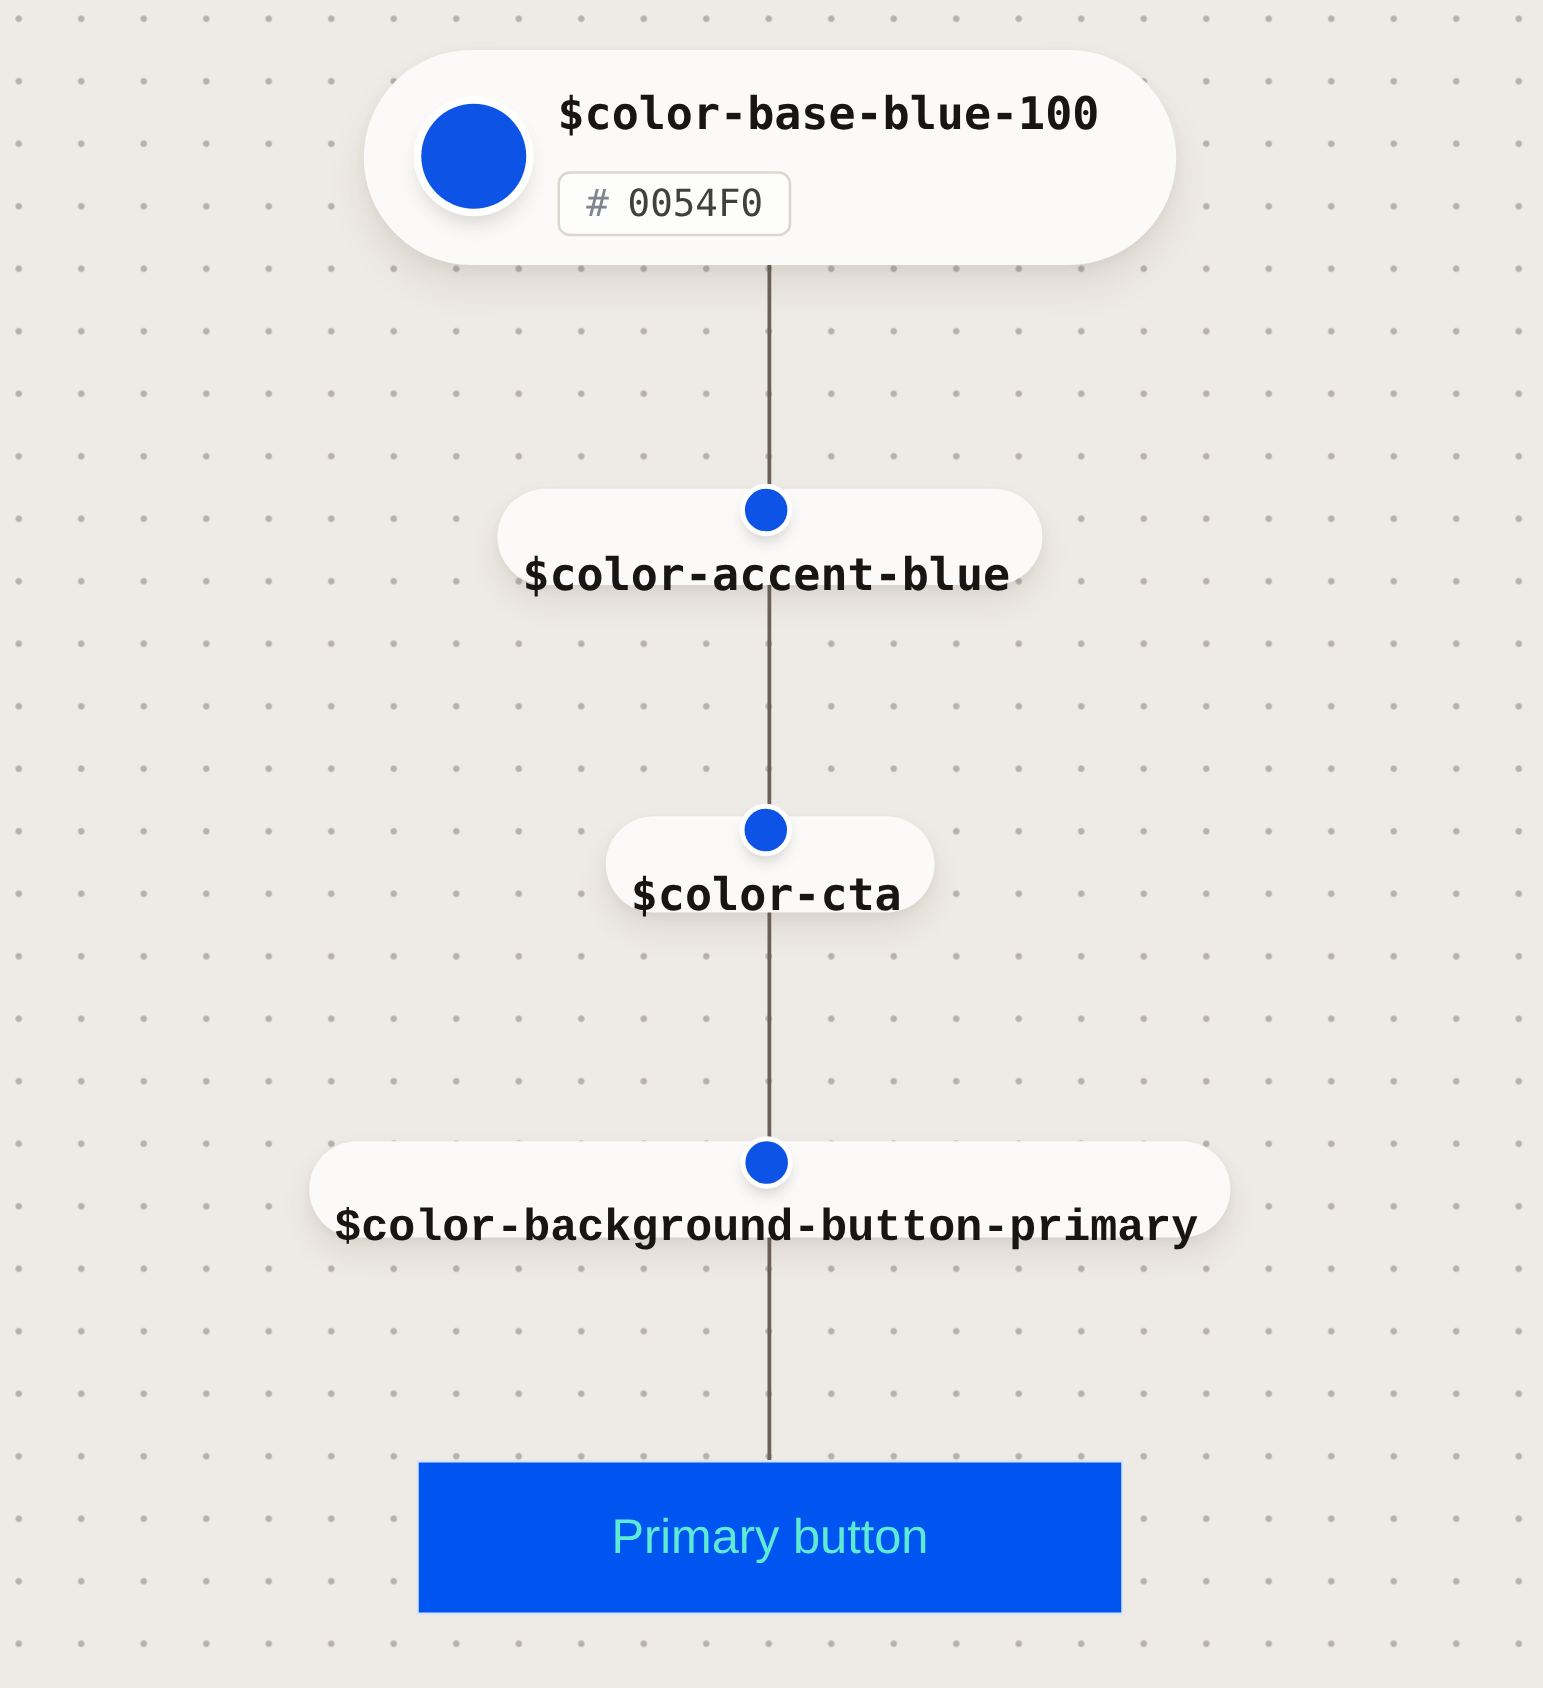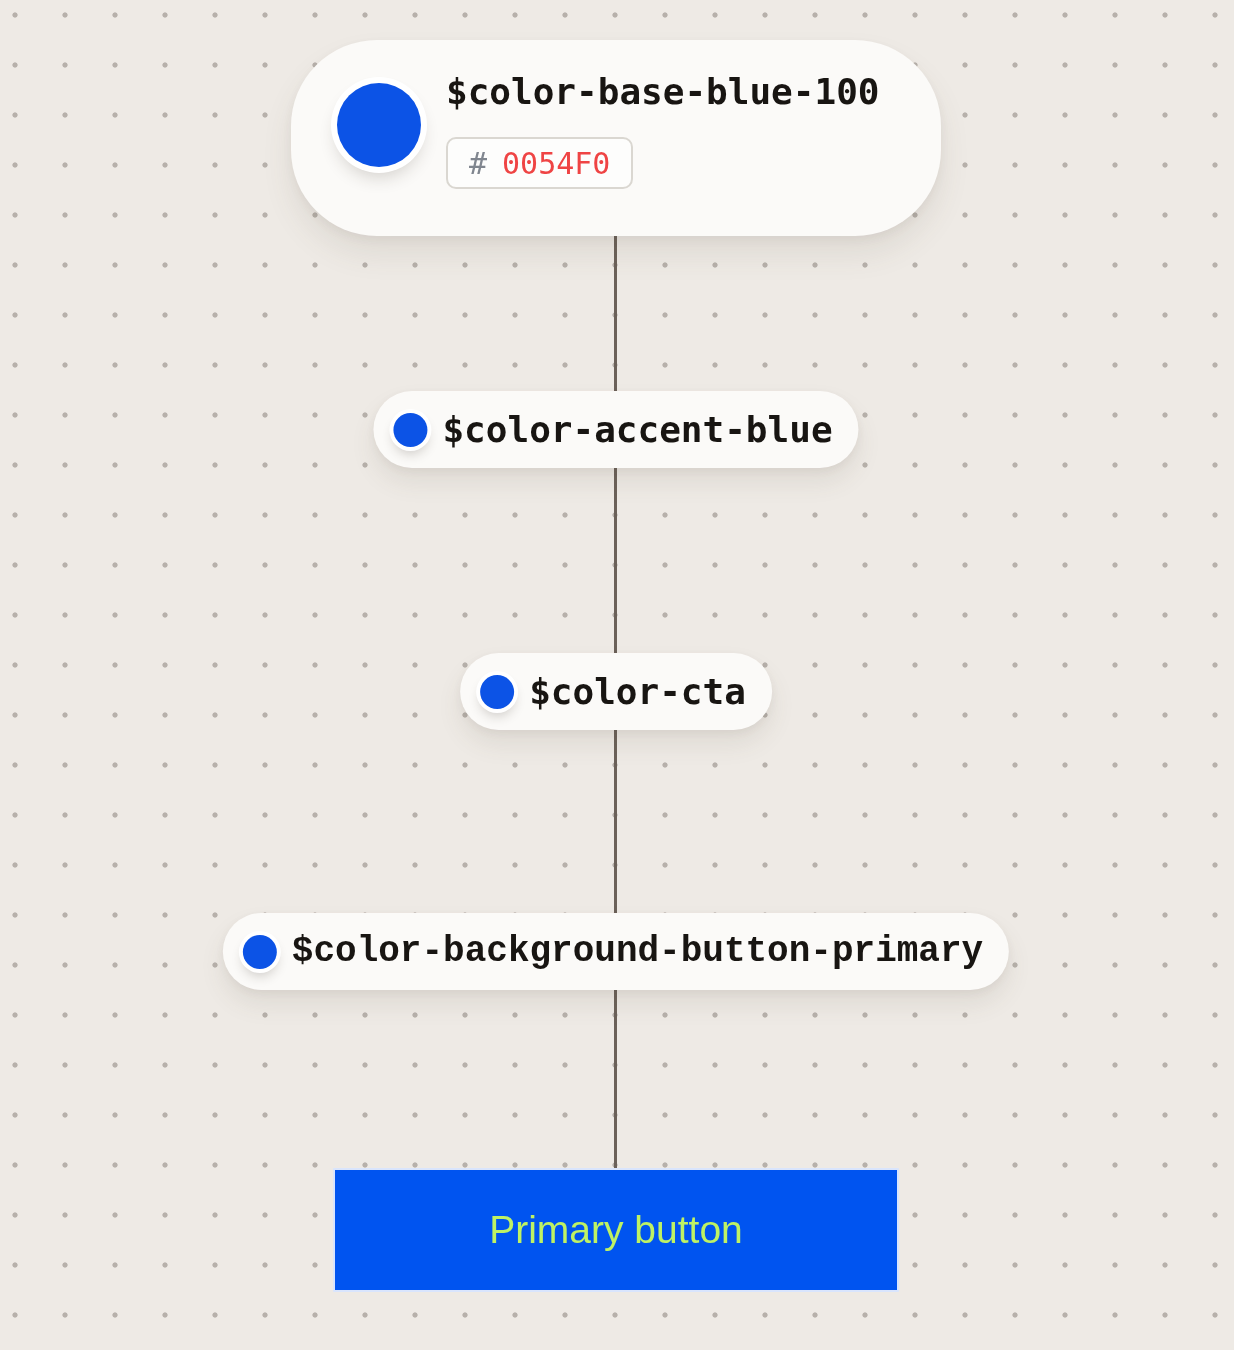--- a/index.html
+++ b/index.html
@@ -32,21 +32,21 @@
     left: 616px;
     transform: translateX(-50%);
     background: #FBFAF8;
     z-index: 1;
   }
 
   
   .root-card {
     top: 40px;
     width: 650px;
-    height: 196px;
+    height: 172px;
     border-radius: 86px;
     box-shadow: 0 18px 30px rgba(88,74,60,0.10), 0 4px 10px rgba(88,74,60,0.06);
   }
   .root-swatch {
     position: absolute;
     left: 46px;
     top: 43px;
     width: 84px;
     height: 84px;
     border-radius: 50%;
@@ -71,32 +71,33 @@
     border: 2px solid #DAD7D1;
     border-radius: 10px;
     background: #FDFDFC;
     display: inline-flex;
     align-items: center;
     gap: 15px;
     padding: 0 21px;
     font-size: 30px;
   }
   .hex-hash  { color: #80868F; }
-  .hex-value { color: #ef4444; }
+  .hex-value { color: #404040; }
 
   
   .alias-pill {
     display: flex;
     align-items: center;
     gap: 15px;
     height: 77px;
     padding: 0 26px 0 20px;
     border-radius: 39px;
     box-shadow: 0 14px 24px rgba(88,74,60,0.10), 0 3px 8px rgba(88,74,60,0.06);
     white-space: nowrap;
+    flex-direction: column;
   }
   .alias-swatch {
     flex: none;
     width: 34px;
     height: 34px;
     border-radius: 50%;
     background: #0C53E6;
     box-shadow: 0 0 0 4px #FFFFFF, 0 7px 12px rgba(50,40,30,0.22);
   }
   .alias-name {
@@ -147,15 +148,15 @@
 <div class="node alias-pill" id="pill-cta">
   <div class="alias-swatch" style="background-color: rgb(12, 83, 230);"></div>
   <div class="alias-name">$color-cta</div>
 </div>
 
 <div class="node alias-pill" id="pill-background-primary">
   <div class="alias-swatch" style="background-color: rgb(12, 83, 230);"></div>
   <div class="alias-name">$color-background-button-primary</div>
 </div>
 
-<div class="node primary-button" style="background-color: rgb(0, 84, 240); color: #bef264; justify-content: center;">
+<div class="node primary-button" style="background-color: rgb(0, 84, 240); color: #5eead4; justify-content: center;">
   <span>Primary button</span>
 </div>
 
 </body></html>

